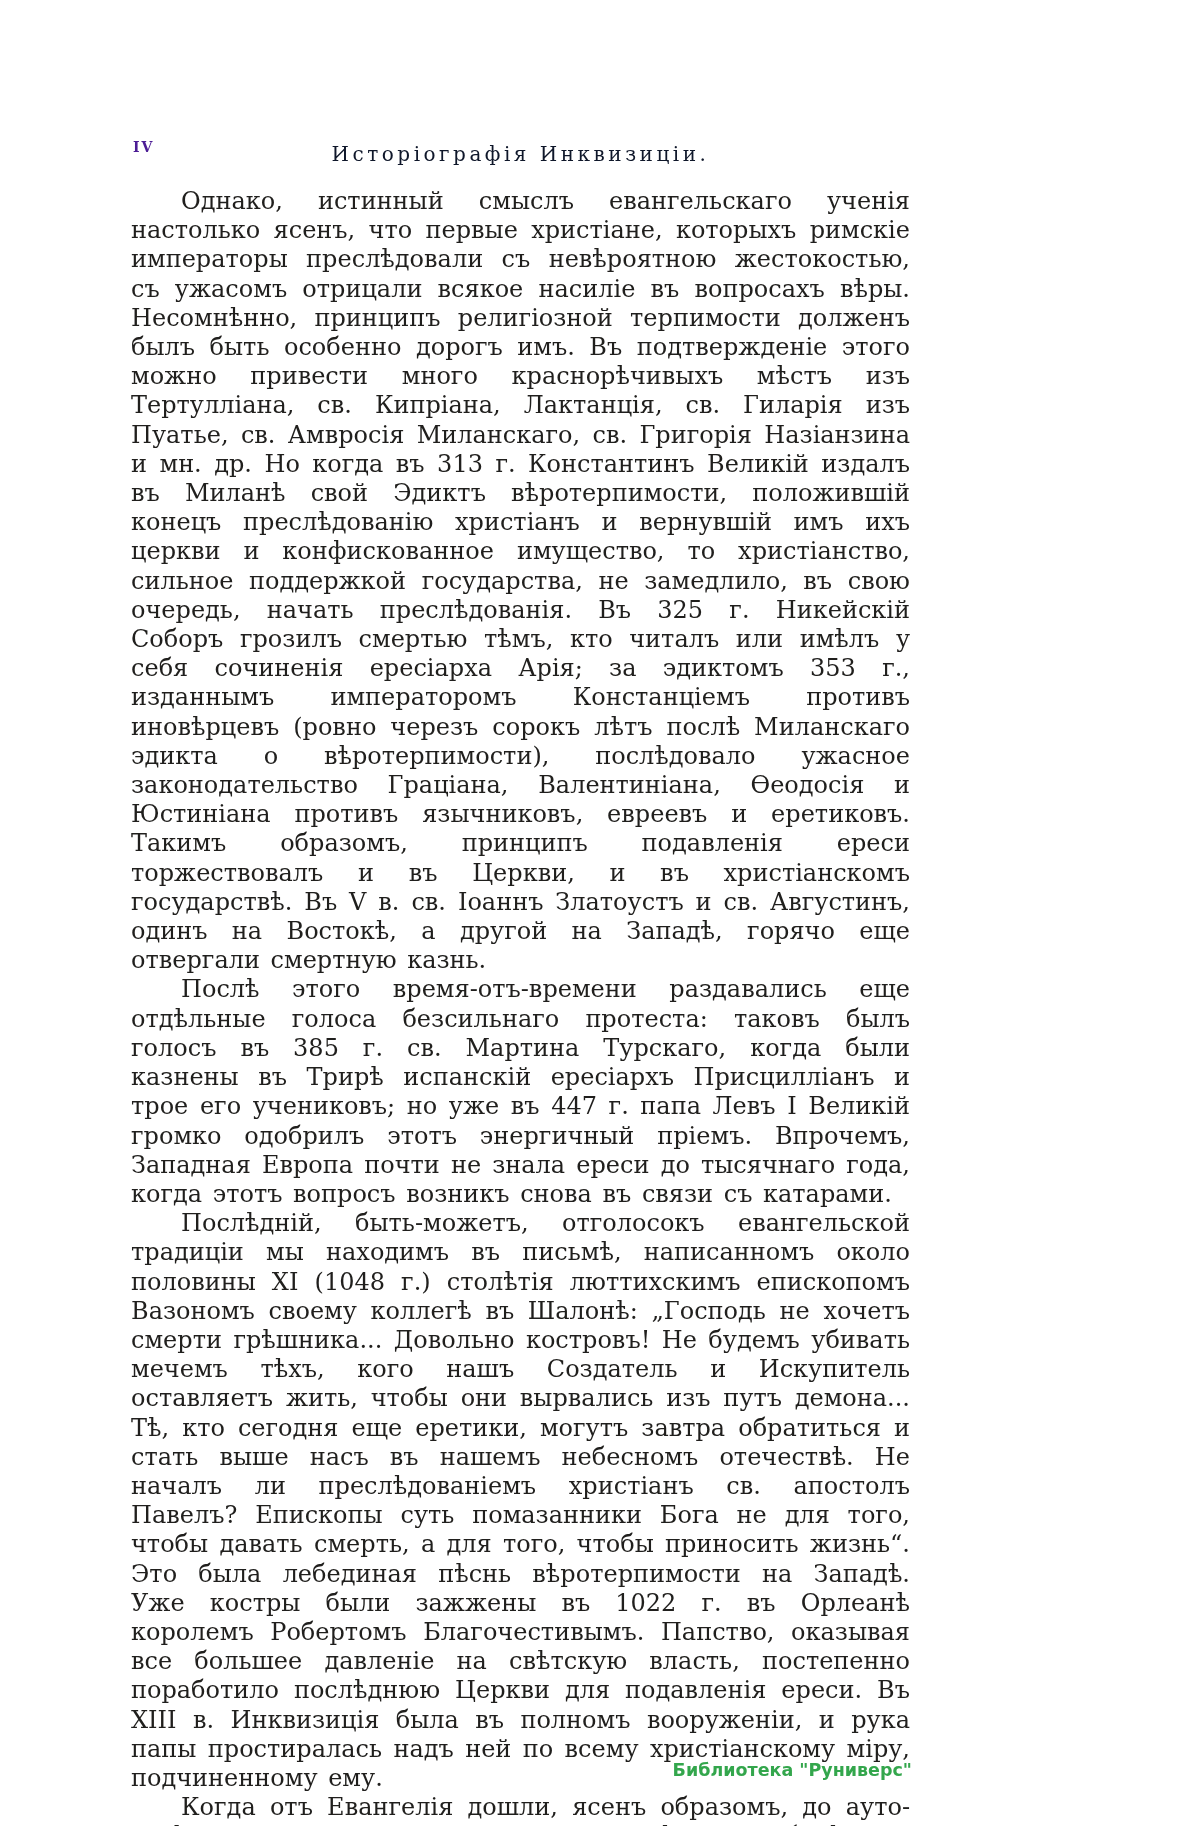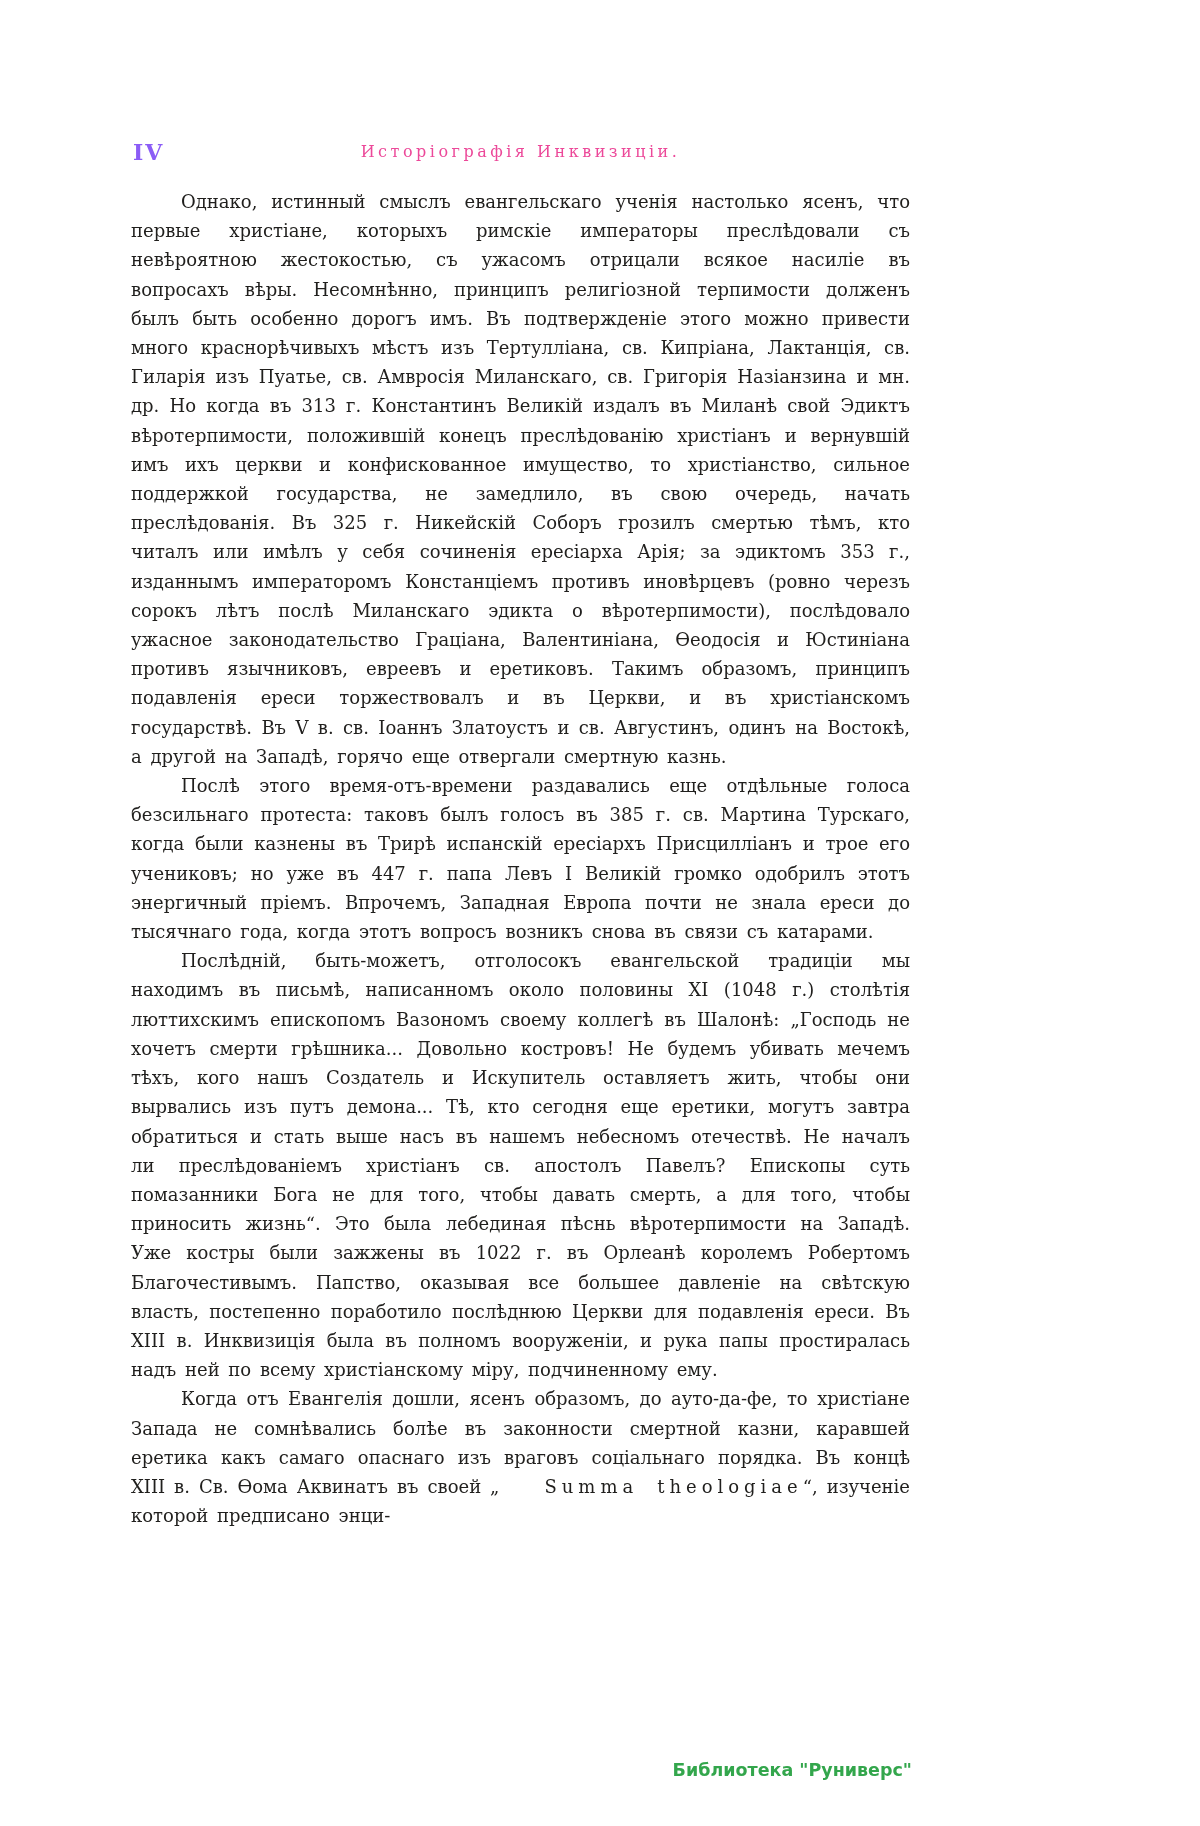--- a/index.html
+++ b/index.html
@@ -26,39 +26,39 @@
   }
   .header {
     position: relative;
     height: 32px;
     margin-bottom: 16px;
   }
   .page-number {
     position: absolute;
     left: 2px;
     top: 0;
-    font-size: 22px;
+    font-size: 14px;
     font-weight: 700;
     letter-spacing: 2px;
-    color: #8b5cf6;
+    color: #4c1d95;
   }
   .running-title {
     position: absolute;
     left: 0;
     right: 0;
     top: 3px;
     text-align: center;
-    font-size: 16px;
+    font-size: 20px;
     letter-spacing: 3.5px;
-    color: #ec4899;
+    color: #0f172a;
     white-space: nowrap;
   }
   .body p {
     margin: 0;
-    font-size: 18px;
+    font-size: 24px;
     line-height: 29.2px;
     text-align: justify;
     text-indent: 50px;
     word-spacing: 3px;
     color: #201f1d;
     hyphens: none;
   }
   .latin {
     letter-spacing: 5px;
     word-spacing: 8px;

